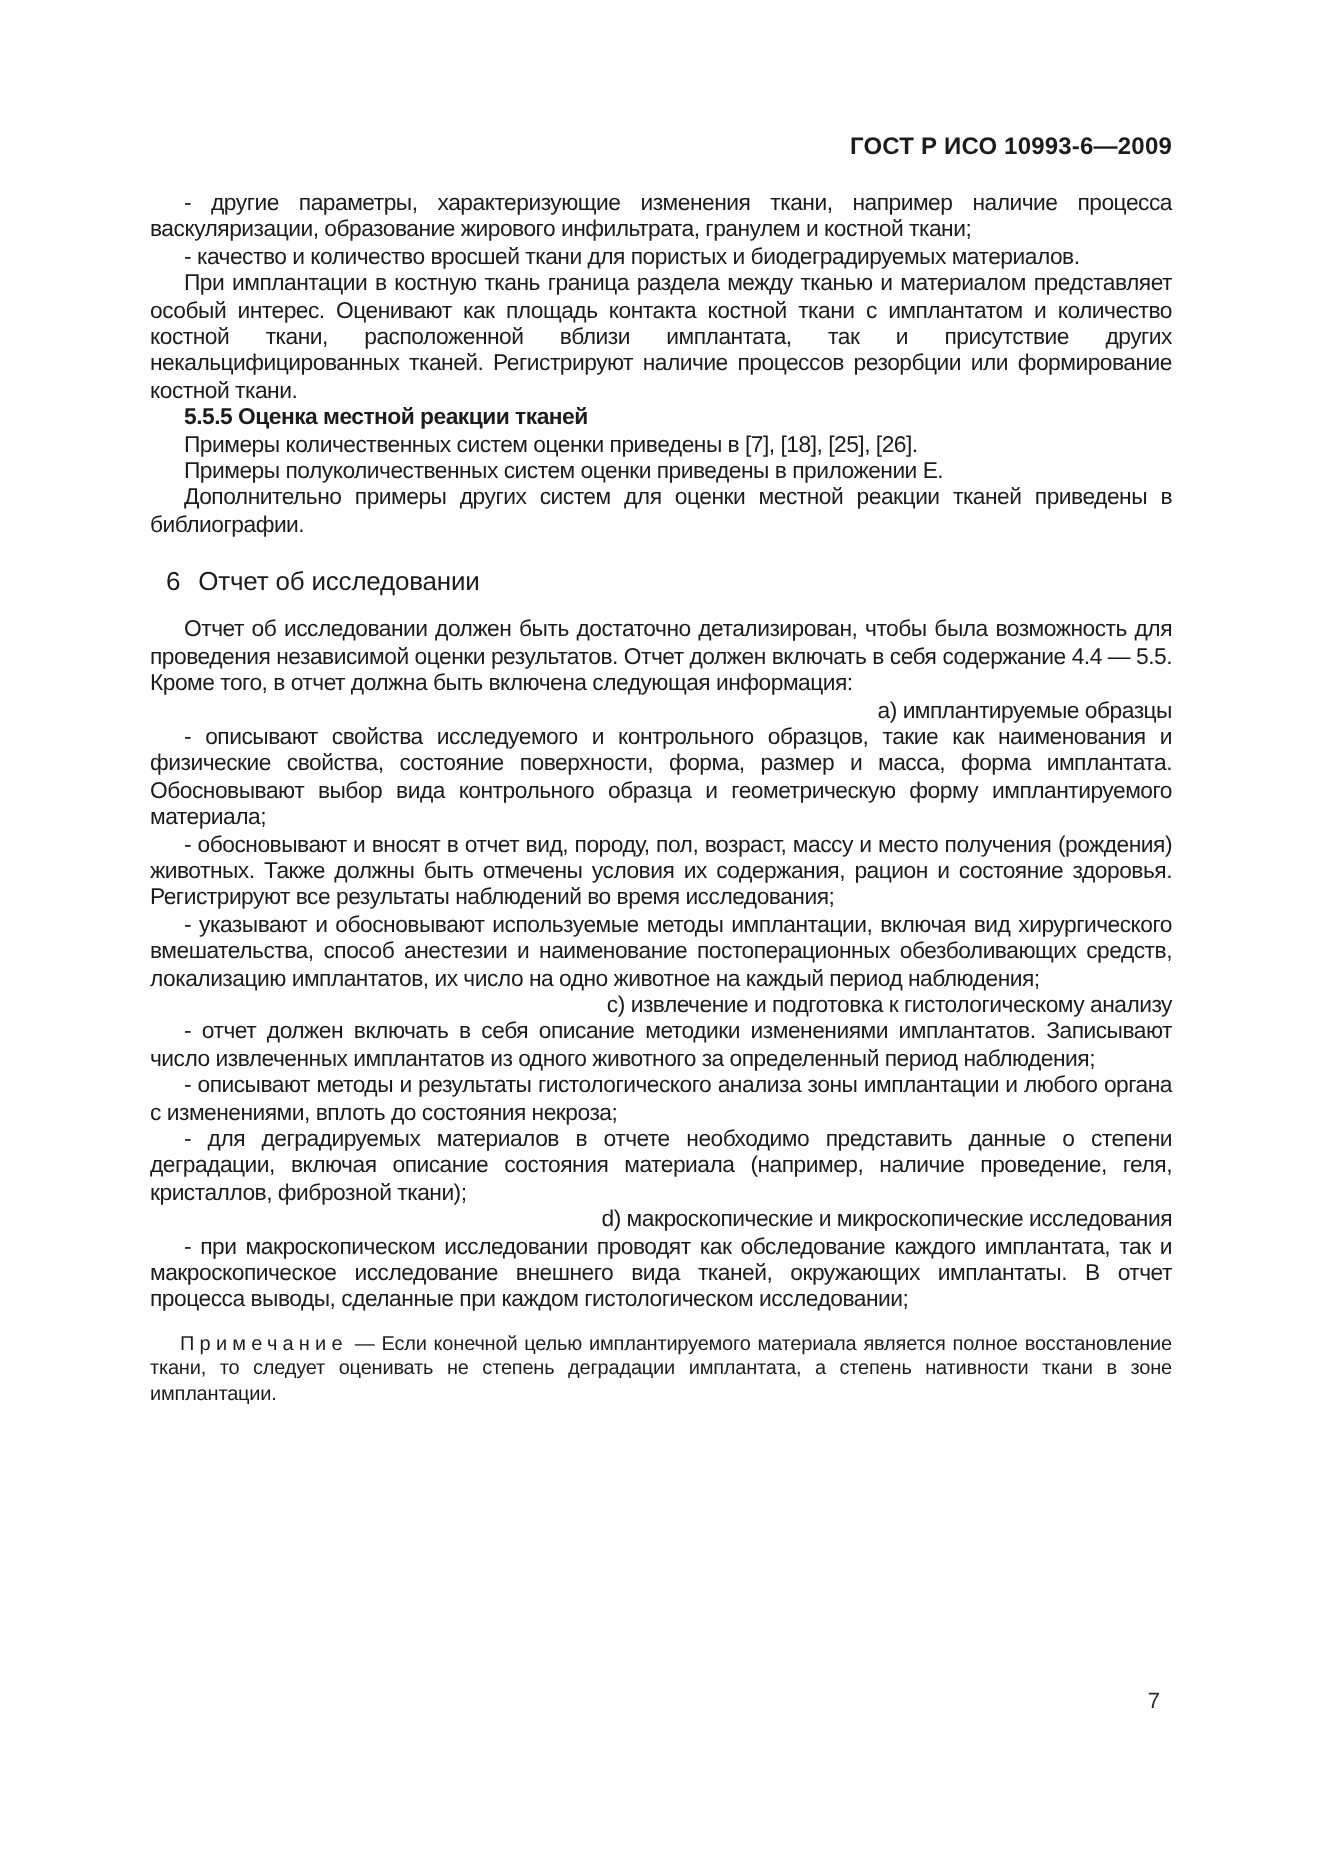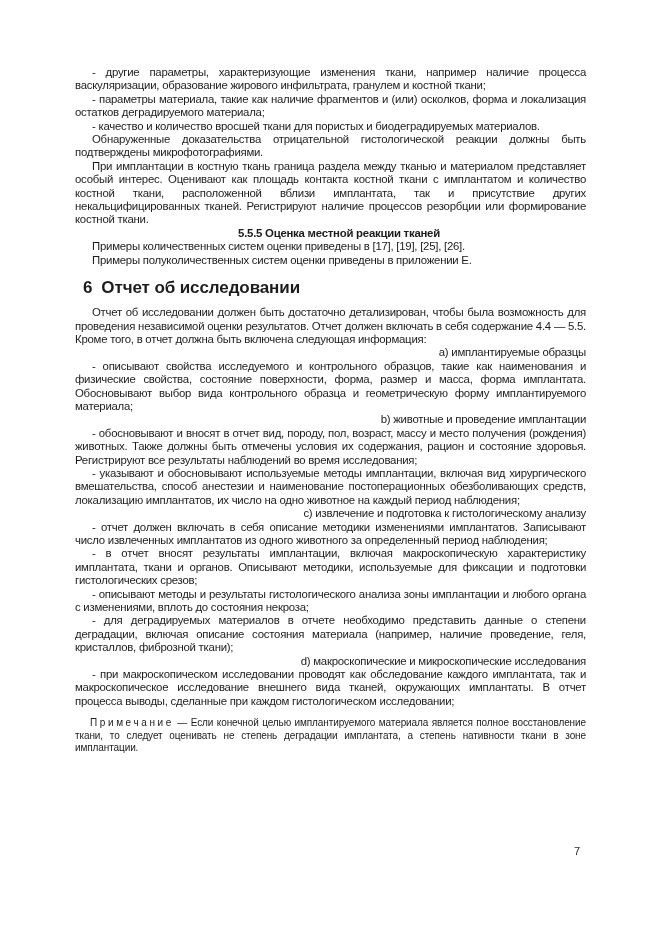--- a/index.html
+++ b/index.html
@@ -32,29 +32,29 @@
   p.body {
     margin: 0;
     font-size: 11.4px;
     line-height: 13.4px;
     letter-spacing: -0.25px;
     text-align: justify;
     text-indent: 17px;
   }
   p.subheading {
     font-weight: bold;
-    text-align: center;
+    text-align: left;
   }
   p.list-item {
     text-align: right;
   }
   h2.heading {
-    font-size: 17px;
+    font-size: 13px;
     line-height: 18px;
-    font-weight: bold;
+    font-weight: normal;
     margin: 12px 0 9px 8px;
     letter-spacing: -0.1px;
   }
   h2.heading .h-num {
     margin-right: 9px;
   }
   p.note {
     margin: 9px 0 0 0;
     font-size: 10px;
     line-height: 12.6px;
@@ -71,39 +71,37 @@
     right: 81px;
     font-size: 11px;
     color: #2a2a2a;
   }
 </style>
 </head>
 <body>
 
 <div class="page">
   <div class="content">
+    <div class="doc-header">ГОСТ Р ИСО 10993-6—2009</div>
     <div id="doc-body">
         <p class="body">- другие параметры, характеризующие изменения ткани, например наличие процесса васкуляризации, образование жирового инфильтрата, гранулем и костной ткани;</p>
-        <p class="body">- параметры материала, такие как наличие фрагментов и (или) осколков, форма и локализация остатков деградируемого материала;</p>
         <p class="body">- качество и количество вросшей ткани для пористых и биодеградируемых материалов.</p>
-        <p class="body">Обнаруженные доказательства отрицательной гистологической реакции должны быть подтверждены микрофотографиями.</p>
         <p class="body">При имплантации в костную ткань граница раздела между тканью и материалом представляет особый интерес. Оценивают как площадь контакта костной ткани с имплантатом и количество костной ткани, расположенной вблизи имплантата, так и присутствие других некальцифицированных тканей. Регистрируют наличие процессов резорбции или формирование костной ткани.</p>
         <p class="body subheading">5.5.5 Оценка местной реакции тканей</p>
-        <p class="body">Примеры количественных систем оценки приведены в [17], [19], [25], [26].</p>
+        <p class="body">Примеры количественных систем оценки приведены в [7], [18], [25], [26].</p>
         <p class="body">Примеры полуколичественных систем оценки приведены в приложении Е.</p>
+        <p class="body">Дополнительно примеры других систем для оценки местной реакции тканей приведены в библиографии.</p>
         <h2 class="heading"><span class="h-num">6</span><span>Отчет об исследовании</span></h2>
         <p class="body">Отчет об исследовании должен быть достаточно детализирован, чтобы была возможность для проведения независимой оценки результатов. Отчет должен включать в себя содержание 4.4 — 5.5. Кроме того, в отчет должна быть включена следующая информация:</p>
         <p class="body list-item">a) имплантируемые образцы</p>
         <p class="body">- описывают свойства исследуемого и контрольного образцов, такие как наименования и физические свойства, состояние поверхности, форма, размер и масса, форма имплантата. Обосновывают выбор вида контрольного образца и геометрическую форму имплантируемого материала;</p>
-        <p class="body list-item">b) животные и проведение имплантации</p>
         <p class="body">- обосновывают и вносят в отчет вид, породу, пол, возраст, массу и место получения (рождения) животных. Также должны быть отмечены условия их содержания, рацион и состояние здоровья. Регистрируют все результаты наблюдений во время исследования;</p>
         <p class="body">- указывают и обосновывают используемые методы имплантации, включая вид хирургического вмешательства, способ анестезии и наименование постоперационных обезболивающих средств, локализацию имплантатов, их число на одно животное на каждый период наблюдения;</p>
         <p class="body list-item">c) извлечение и подготовка к гистологическому анализу</p>
         <p class="body">- отчет должен включать в себя описание методики изменениями имплантатов. Записывают число извлеченных имплантатов из одного животного за определенный период наблюдения;</p>
-        <p class="body">- в отчет вносят результаты имплантации, включая макроскопическую характеристику имплантата, ткани и органов. Описывают методики, используемые для фиксации и подготовки гистологических срезов;</p>
         <p class="body">- описывают методы и результаты гистологического анализа зоны имплантации и любого органа с изменениями, вплоть до состояния некроза;</p>
         <p class="body">- для деградируемых материалов в отчете необходимо представить данные о степени деградации, включая описание состояния материала (например, наличие проведение, геля, кристаллов, фиброзной ткани);</p>
         <p class="body list-item">d) макроскопические и микроскопические исследования</p>
         <p class="body">- при макроскопическом исследовании проводят как обследование каждого имплантата, так и макроскопическое исследование внешнего вида тканей, окружающих имплантаты. В отчет процесса выводы, сделанные при каждом гистологическом исследовании;</p>
         <p class="note"><span class="note-label">Примечание</span> — Если конечной целью имплантируемого материала является полное восстановление ткани, то следует оценивать не степень деградации имплантата, а степень нативности ткани в зоне имплантации.</p>
       </div>
   </div>
   <div class="page-number">7</div>
 </div>
 

